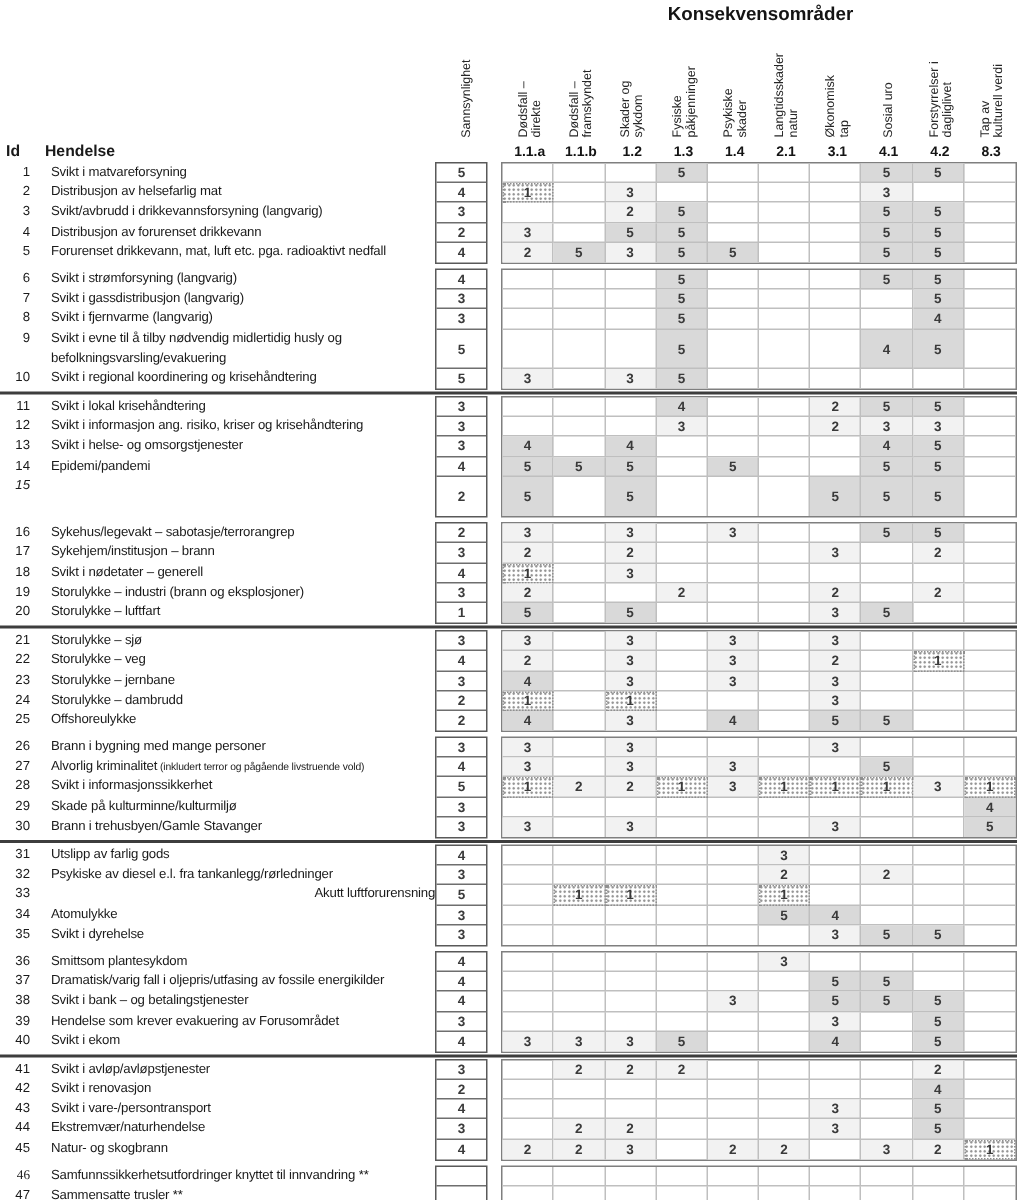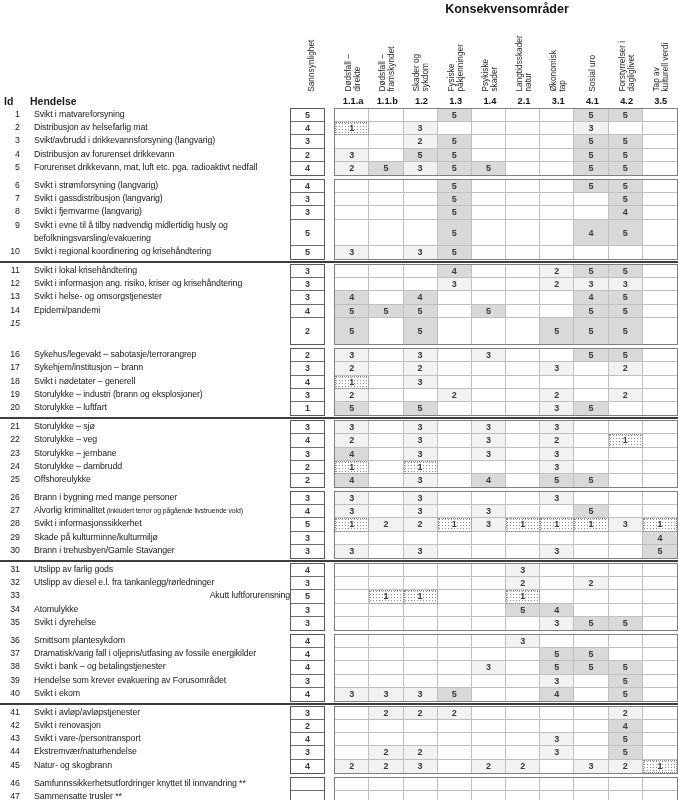--- a/index.html
+++ b/index.html
@@ -126,21 +126,21 @@
     <span id="code-cells" style="display:flex">
         <span class="ccell">1.1.a</span>
         <span class="ccell">1.1.b</span>
         <span class="ccell">1.2</span>
         <span class="ccell">1.3</span>
         <span class="ccell">1.4</span>
         <span class="ccell">2.1</span>
         <span class="ccell">3.1</span>
         <span class="ccell">4.1</span>
         <span class="ccell">4.2</span>
-        <span class="ccell">3.5</span>
+        <span class="ccell">8.3</span>
       </span>
   </div>
 
   <div id="body">
       <div class="grp">
         <div class="names">
           <div class="nrow" style="height: 13.2px;">
             <span class="nid" style="line-height: 13.2px;">1</span>
             <span class="nev" style="line-height: 13.2px;">Svikt i matvareforsyning</span>
           </div>
@@ -709,21 +709,21 @@
       </div>
       <div class="separator"></div>
       <div class="grp">
         <div class="names">
           <div class="nrow" style="height: 13.2px;">
             <span class="nid" style="line-height: 13.2px;">31</span>
             <span class="nev" style="line-height: 13.2px;">Utslipp av farlig gods</span>
           </div>
           <div class="nrow" style="height: 13.2px;">
             <span class="nid" style="line-height: 13.2px;">32</span>
-            <span class="nev" style="line-height: 13.2px;">Utslipp av diesel e.l. fra tankanlegg/rørledninger</span>
+            <span class="nev" style="line-height: 13.2px;">Psykiske av diesel e.l. fra tankanlegg/rørledninger</span>
           </div>
           <div class="nrow" style="height: 13.2px; justify-content: space-between;">
             <span class="nid" style="line-height: 13.2px;">33</span>
             <span class="nev" style="line-height: 13.2px;">Akutt luftforurensning</span>
           </div>
           <div class="nrow" style="height: 13.2px;">
             <span class="nid" style="line-height: 13.2px;">34</span>
             <span class="nev" style="line-height: 13.2px;">Atomulykke</span>
           </div>
           <div class="nrow" style="height: 13.2px;">
@@ -989,21 +989,21 @@
             <div class="mcell v23" style="height: 13.2px; line-height: 13.2px;">3</div>
             <div class="mcell v23" style="height: 13.2px; line-height: 13.2px;">2</div>
             <div class="mcell v1" style="height: 13.2px; line-height: 13.2px;">1</div>
           </div>
         </div>
       </div>
       <div class="gap"></div>
       <div class="grp">
         <div class="names">
           <div class="nrow" style="height: 13.2px;">
-            <span class="nid" style="line-height: 13.2px;">46</span>
+            <span class="nid" style="line-height: 13.2px; font-family: Liberation Serif, serif;">46</span>
             <span class="nev" style="line-height: 13.2px;">Samfunnssikkerhetsutfordringer knyttet til innvandring **</span>
           </div>
           <div class="nrow" style="height: 13.2px;">
             <span class="nid" style="line-height: 13.2px;">47</span>
             <span class="nev" style="line-height: 13.2px;">Sammensatte trusler **</span>
           </div>
         </div>
         <div class="probcol">
           <div class="pcell" style="height: 13.2px; line-height: 13.2px;"></div>
           <div class="pcell" style="height: 13.2px; line-height: 13.2px;"></div>

